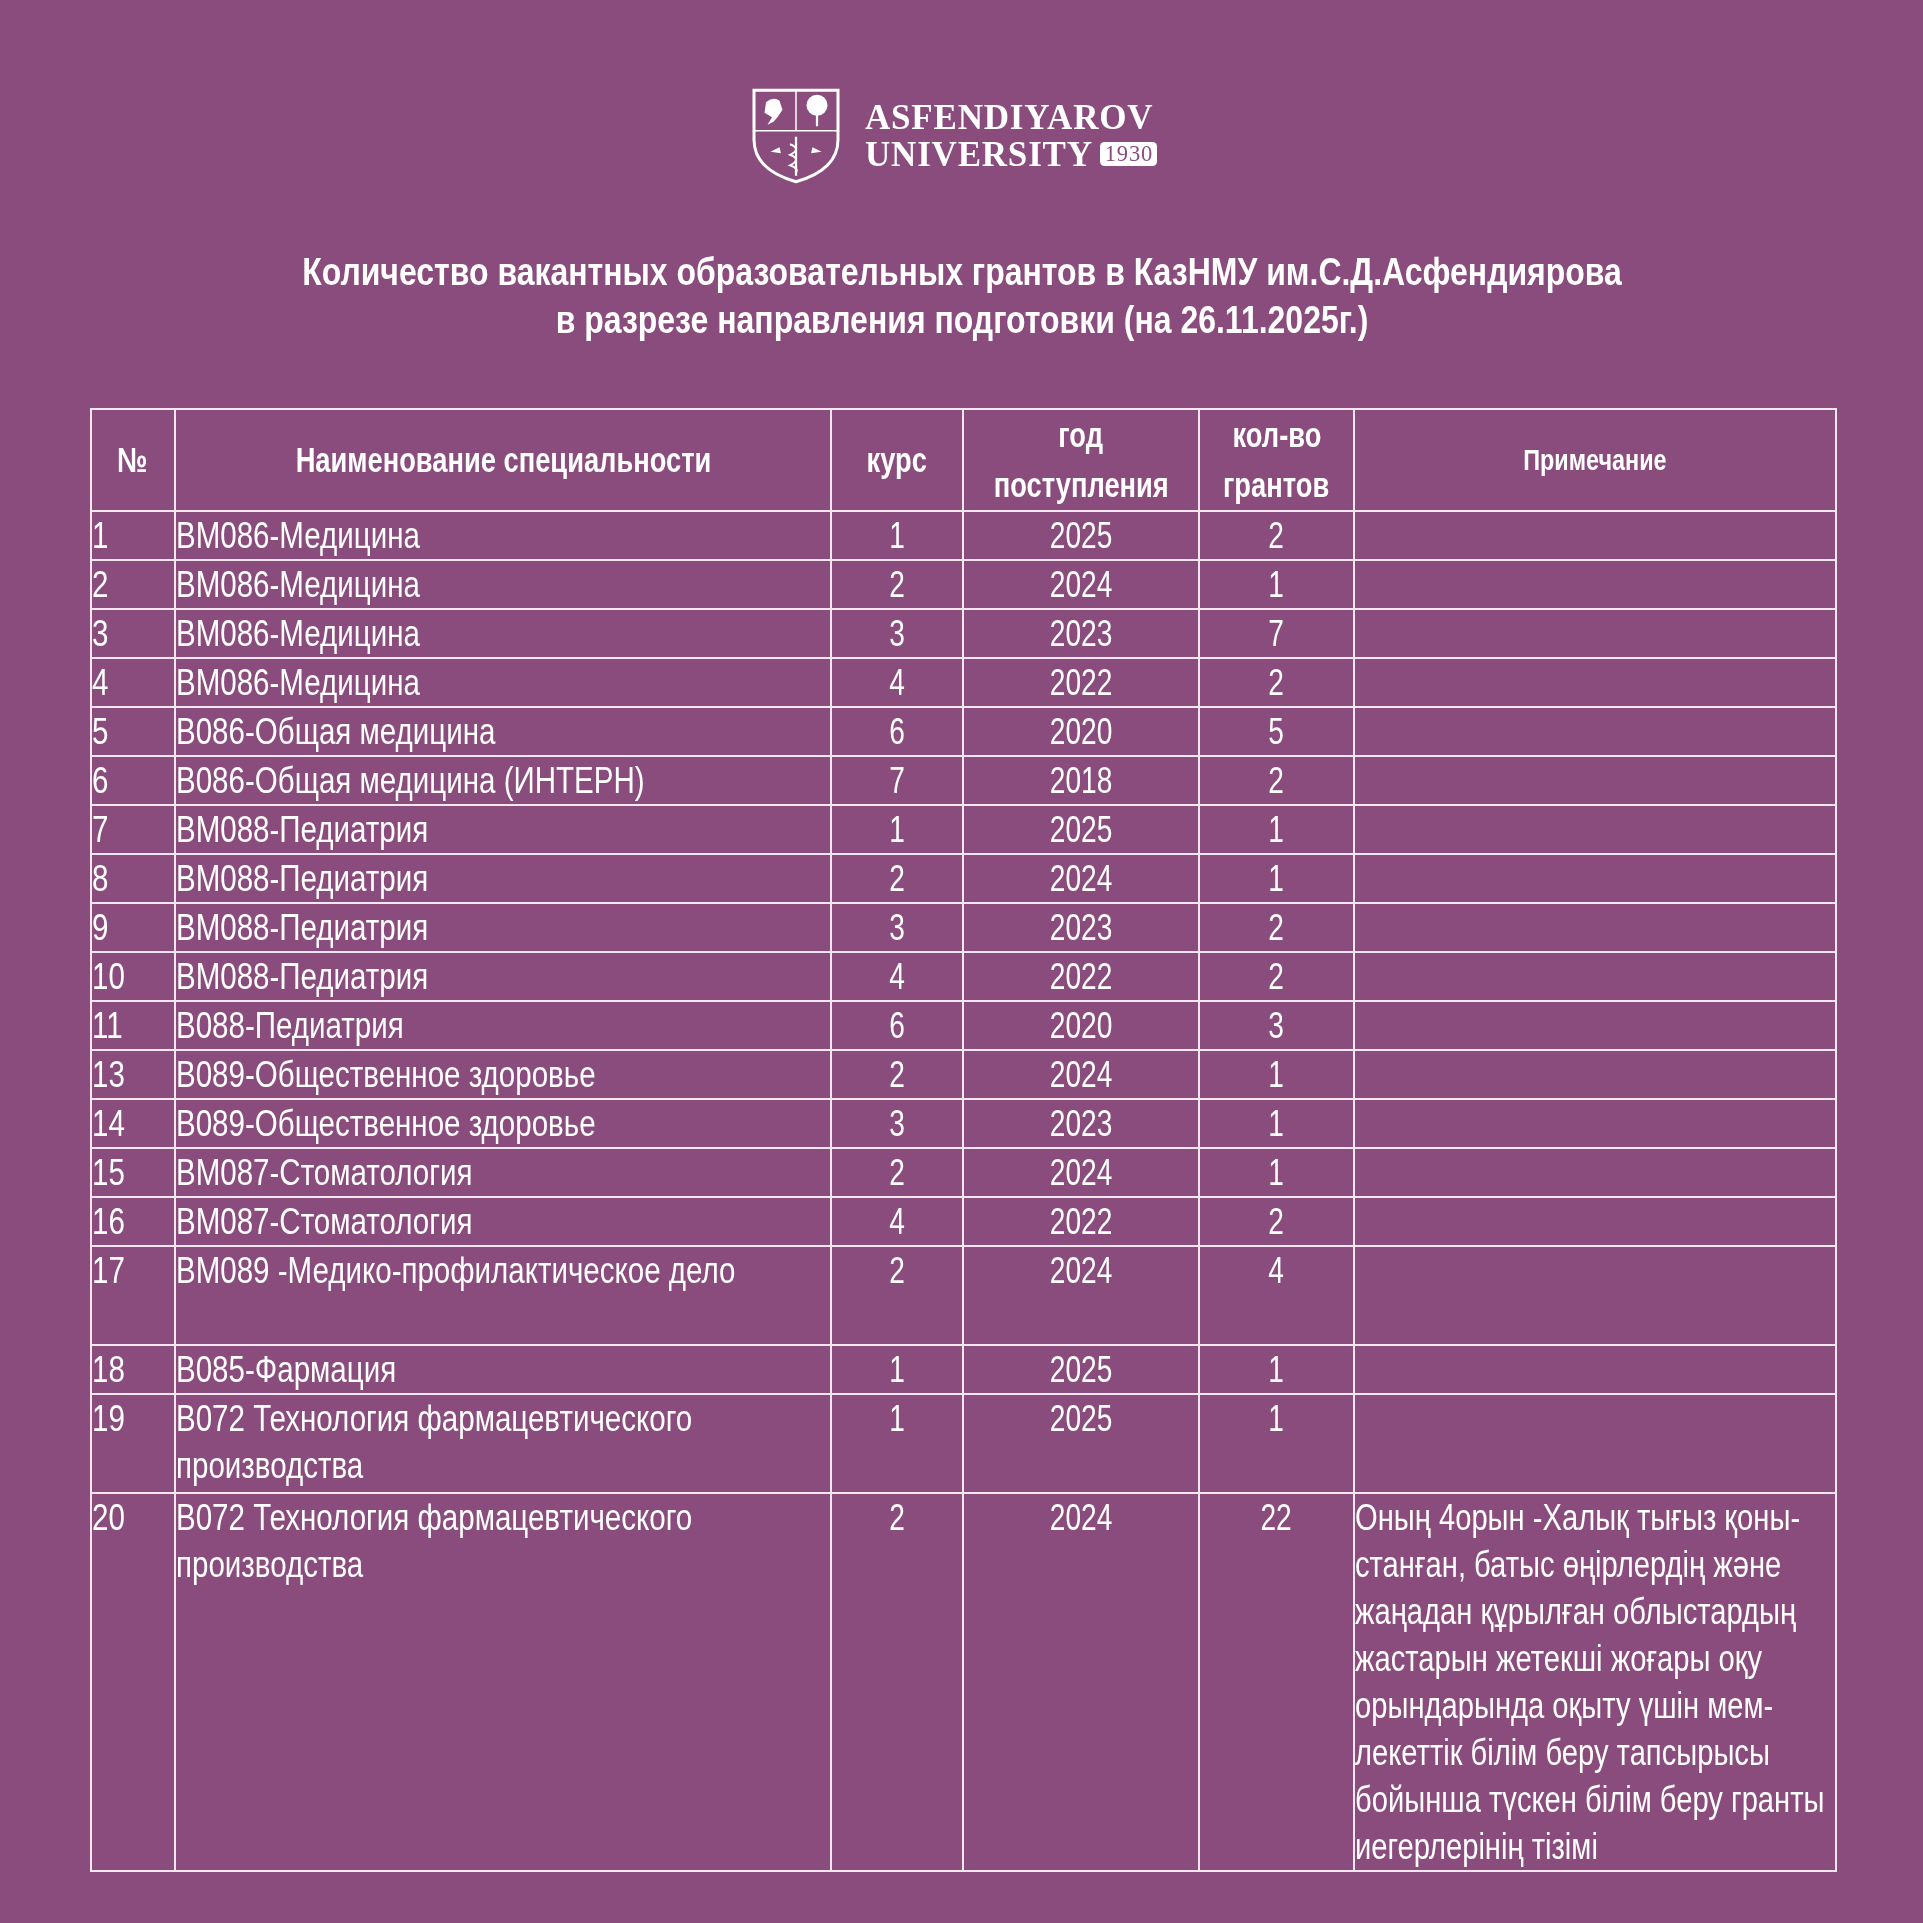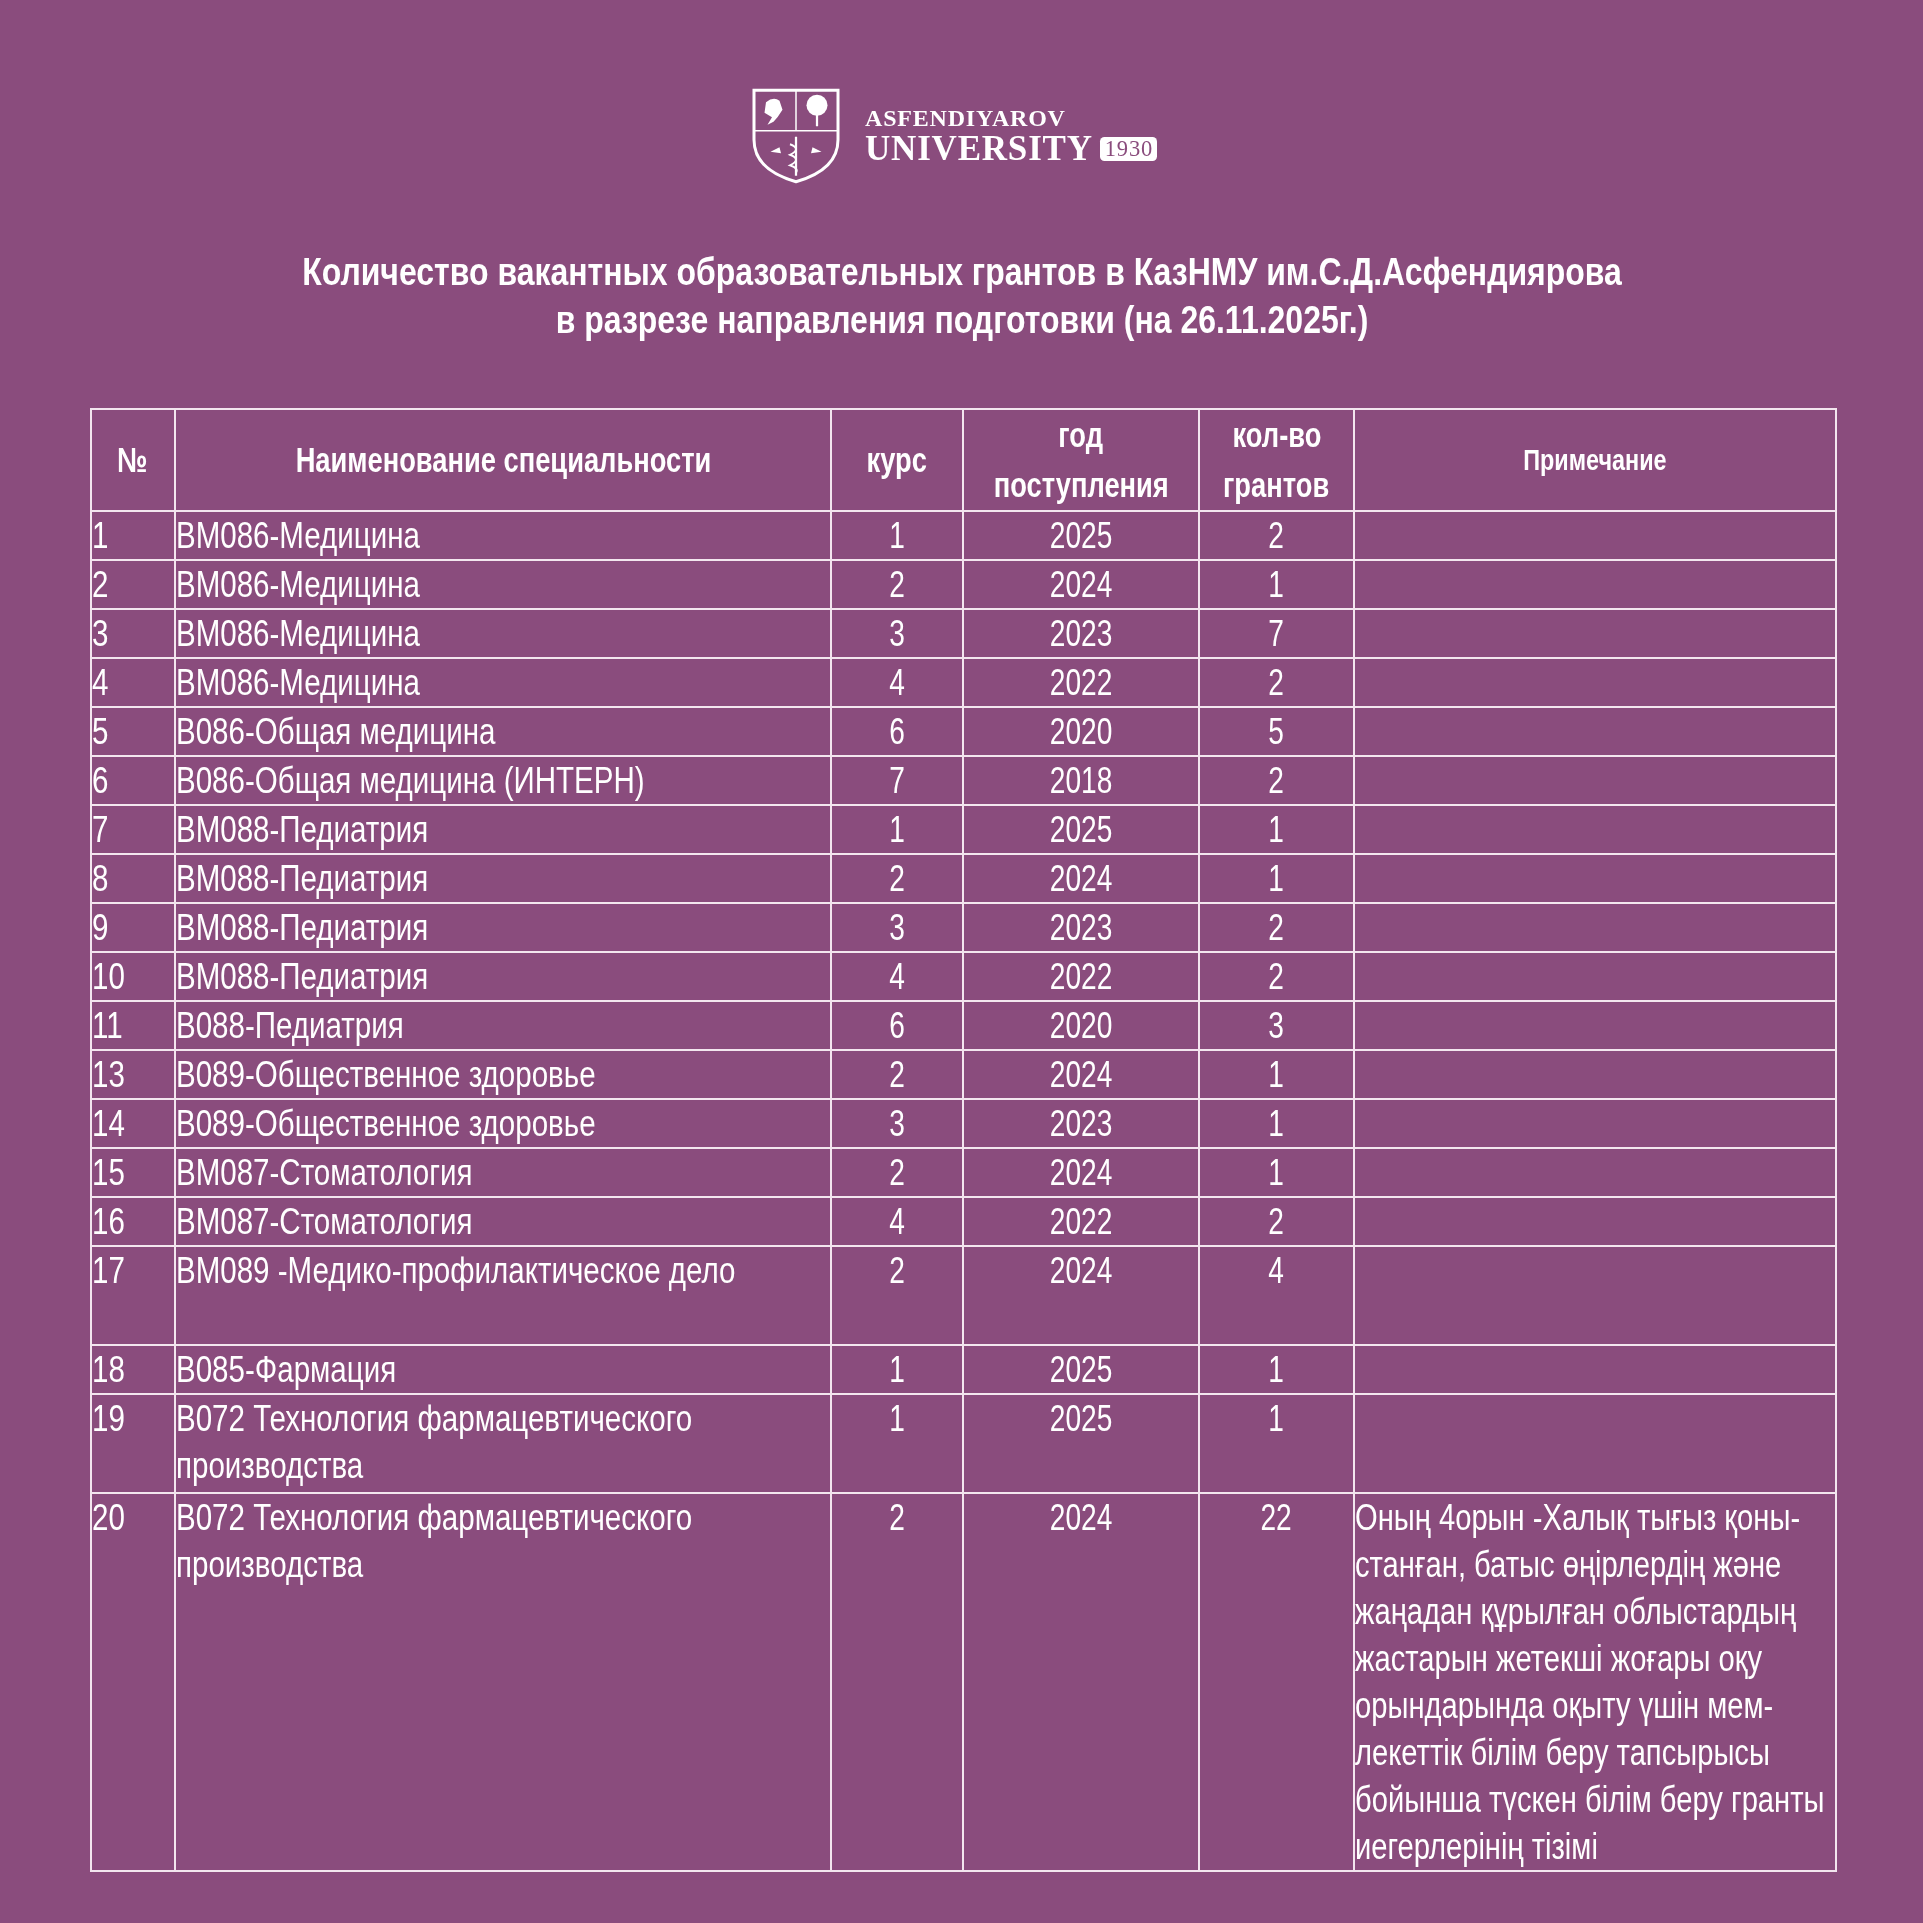--- a/index.html
+++ b/index.html
@@ -3,21 +3,21 @@
 <meta charset="utf-8">
 <style>
   html, body { margin:0; padding:0; }
   body {
     width:1924px; height:1924px; background:#8a4c7d; color:#ffffff;
     font-family:"Liberation Sans", sans-serif; position:relative; overflow:hidden;
   }
   .logo { position:absolute; left:751px; top:87px; height:98px; display:flex; align-items:center; }
   .shield { width:90px; height:98px; }
   .brand { margin-left:24px; font-family:"Liberation Serif", serif; color:#fff; line-height:1; }
-  .brand-line1 { font-size:24px; font-weight:bold; letter-spacing:0.8px; }
+  .brand-line1 { font-size:35px; font-weight:bold; letter-spacing:0.8px; }
   .brand-line2 { font-size:35px; font-weight:bold; letter-spacing:0.8px; margin-top:1.5px; display:flex; align-items:center; }
   .year-badge { margin-left:7.5px; background:#fff; color:#8a4c7d; font-size:22.5px; font-weight:normal; padding:0.8px 4.5px; border-radius:4.5px; }
   .title { position:absolute; left:0; width:1924px; top:248px; text-align:center; font-weight:bold; font-size:39px; line-height:48px; transform:scaleX(0.82); transform-origin:center; }
   table.grants {
     position:absolute; left:90px; top:408px; width:1745px; border-collapse:collapse;
     table-layout:fixed;
   }
   table.grants th, table.grants td { border:2.3px solid #f3e6ef; padding:0; vertical-align:top; }
   table.grants th { height:93px; font-weight:bold; font-size:35px; line-height:50px; vertical-align:middle; text-align:center; }
   .cond { display:inline-block; transform:scaleX(0.78); transform-origin:center; white-space:nowrap; }

